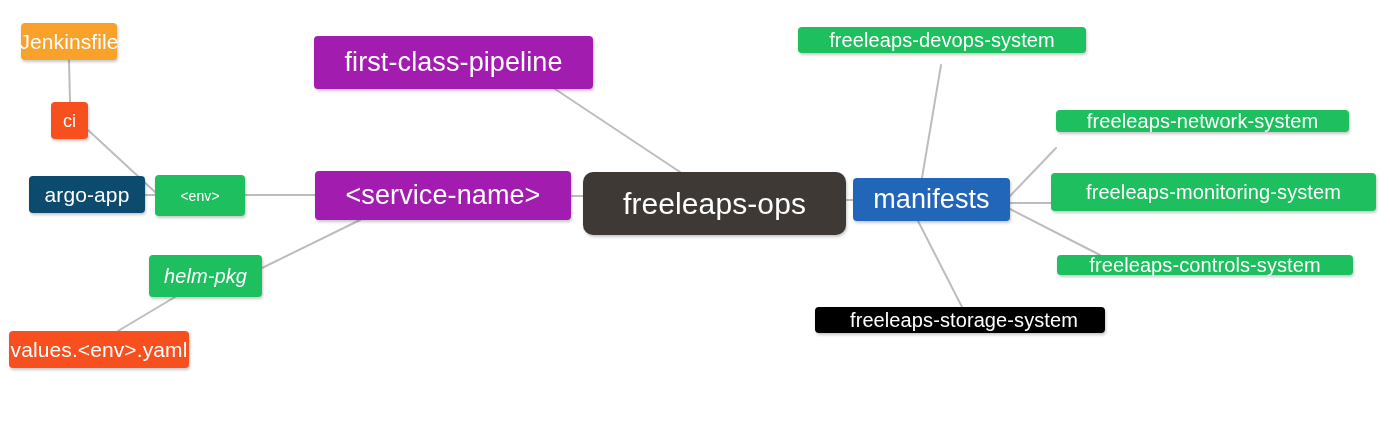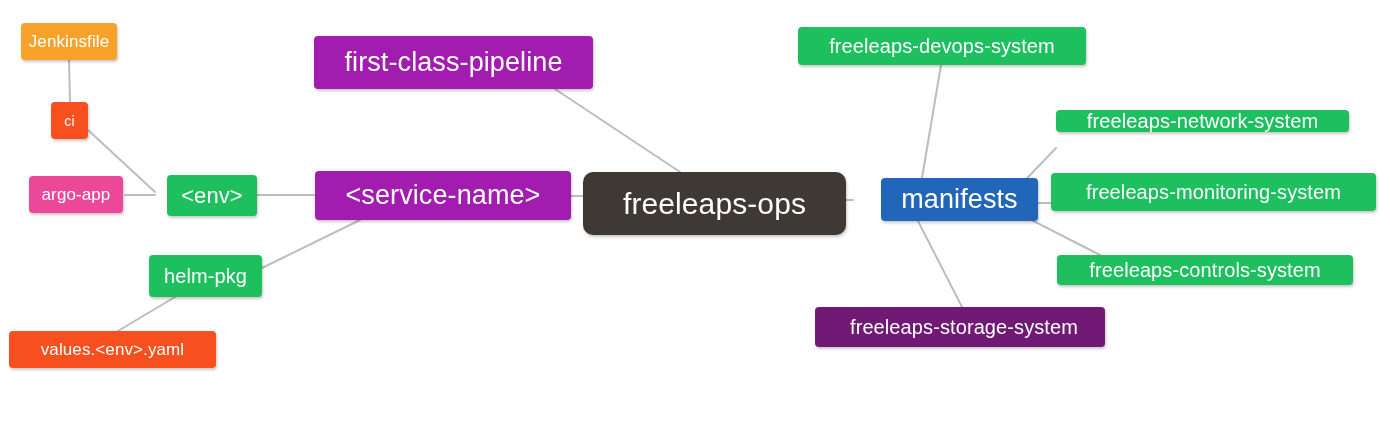--- a/index.html
+++ b/index.html
@@ -40,24 +40,24 @@
     text-align: center;
     box-shadow: 1px 2px 3px rgba(0,0,0,0.22);
     padding: 0 12px;
     letter-spacing: 0.1px;
   }
   .node.root {
     border-radius: 10px;
   }
   .lvl-root  { font-size: 30px; }
   .lvl-major { font-size: 27px; }
-  .lvl-mid   { font-size: 22px; margin-left: 12px; }
+  .lvl-mid   { font-size: 14px; }
   .lvl-leaf  { font-size: 20px; }
-  .lvl-small { font-size: 17px; }
-  .lvl-tiny  { font-size: 14px; }
+  .lvl-small { font-size: 21px; }
+  .lvl-tiny  { font-size: 18px; }
 </style>
 </head>
 <body>
 
 <div id="canvas">
   <svg id="edges" viewBox="0 0 1390 421">
       <line x1="69" y1="60" x2="70" y2="102" stroke="#bdbdbd" stroke-width="2" stroke-linecap="round"></line>
       <line x1="88" y1="130" x2="155" y2="192" stroke="#bdbdbd" stroke-width="2" stroke-linecap="round"></line>
       <line x1="125" y1="195" x2="155" y2="195" stroke="#bdbdbd" stroke-width="2" stroke-linecap="round"></line>
       <line x1="245" y1="195" x2="315" y2="195" stroke="#bdbdbd" stroke-width="2" stroke-linecap="round"></line>
@@ -68,27 +68,27 @@
       <line x1="846" y1="200" x2="853" y2="200" stroke="#bdbdbd" stroke-width="2" stroke-linecap="round"></line>
       <line x1="922" y1="178" x2="941" y2="65" stroke="#bdbdbd" stroke-width="2" stroke-linecap="round"></line>
       <line x1="1010" y1="196" x2="1056" y2="148" stroke="#bdbdbd" stroke-width="2" stroke-linecap="round"></line>
       <line x1="1010" y1="203" x2="1051" y2="203" stroke="#bdbdbd" stroke-width="2" stroke-linecap="round"></line>
       <line x1="1010" y1="209" x2="1100" y2="255" stroke="#bdbdbd" stroke-width="2" stroke-linecap="round"></line>
       <line x1="918" y1="221" x2="962" y2="307" stroke="#bdbdbd" stroke-width="2" stroke-linecap="round"></line>
     </svg>
   <div id="node-layer">
       <div class="node lvl-small" style="left: 21px; top: 23px; width: 96px; height: 37px; background: rgb(249, 162, 43);">Jenkinsfile</div>
       <div class="node lvl-tiny" style="left: 51px; top: 102px; width: 37px; height: 37px; background: rgb(247, 80, 30);">ci</div>
-      <div class="node lvl-small" style="left: 29px; top: 176px; width: 94px; height: 37px; background: #ec4899;">argo-app</div>
+      <div class="node lvl-small" style="left: 29px; top: 176px; width: 116px; height: 37px; background: #0c4a6e;">argo-app</div>
       <div class="node lvl-mid" style="left: 155px; top: 175px; width: 90px; height: 41px; background: rgb(29, 191, 95);">&lt;env&gt;</div>
-      <div class="node lvl-leaf" style="left: 149px; top: 255px; width: 113px; height: 42px; background: rgb(29, 191, 95);">helm-pkg</div>
-      <div class="node lvl-small" style="left: 9px; top: 331px; width: 207px; height: 37px; background: rgb(247, 80, 30);">values.&lt;env&gt;.yaml</div>
+      <div class="node lvl-leaf" style="left: 149px; top: 255px; width: 113px; height: 42px; background: rgb(29, 191, 95); font-style: italic;">helm-pkg</div>
+      <div class="node lvl-small" style="left: 9px; top: 331px; width: 180px; height: 37px; background: rgb(247, 80, 30);">values.&lt;env&gt;.yaml</div>
       <div class="node lvl-major" style="left: 314px; top: 36px; width: 279px; height: 53px; background: #a21caf;">first-class-pipeline</div>
       <div class="node lvl-major" style="left: 315px; top: 171px; width: 256px; height: 49px; background: #a21caf;">&lt;service-name&gt;</div>
       <div class="node lvl-root root" style="left: 583px; top: 172px; width: 263px; height: 63px; background: rgb(62, 57, 53);">freeleaps-ops</div>
-      <div class="node lvl-major" style="left: 853px; top: 178px; width: 157px; height: 43px; background: rgb(33, 102, 185); margin-left: 28px;">manifests</div>
-      <div class="node lvl-leaf" style="left: 798px; top: 27px; width: 288px; height: 38px; background: rgb(29, 191, 95);">freeleaps-devops-system</div>
+      <div class="node lvl-major" style="left: 853px; top: 178px; width: 157px; height: 43px; background: rgb(33, 102, 185);">manifests</div>
+      <div class="node lvl-leaf" style="left: 798px; top: 27px; width: 288px; height: 26px; background: rgb(29, 191, 95);">freeleaps-devops-system</div>
       <div class="node lvl-leaf" style="left: 1056px; top: 110px; width: 293px; height: 22px; background: rgb(29, 191, 95);">freeleaps-network-system</div>
       <div class="node lvl-leaf" style="left: 1051px; top: 173px; width: 325px; height: 38px; background: rgb(29, 191, 95);">freeleaps-monitoring-system</div>
-      <div class="node lvl-leaf" style="left: 1057px; top: 255px; width: 296px; height: 30px; background: rgb(29, 191, 95);">freeleaps-controls-system</div>
-      <div class="node lvl-leaf" style="left: 815px; top: 307px; width: 290px; height: 40px; background: #701a75; padding-left: 20px;">freeleaps-storage-system</div>
+      <div class="node lvl-leaf" style="left: 1057px; top: 255px; width: 296px; height: 20px; background: rgb(29, 191, 95);">freeleaps-controls-system</div>
+      <div class="node lvl-leaf" style="left: 815px; top: 307px; width: 290px; height: 26px; background: #000000; padding-left: 20px;">freeleaps-storage-system</div>
     </div>
 </div>
 
 </body></html>

